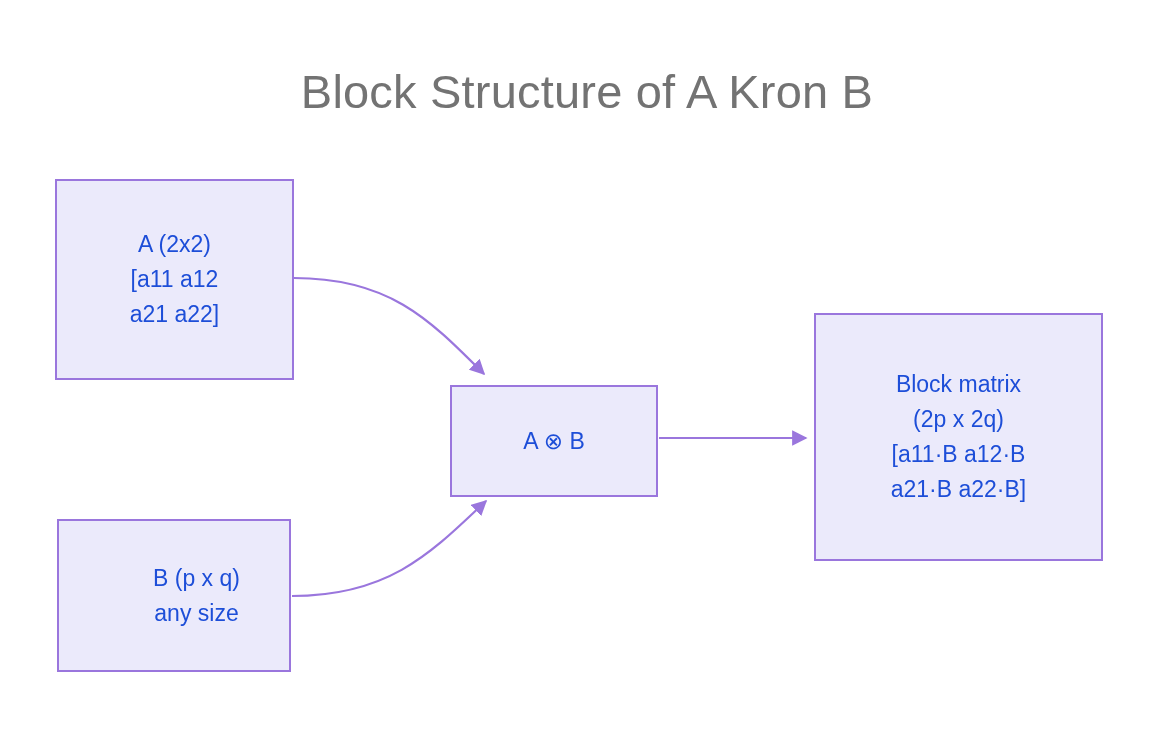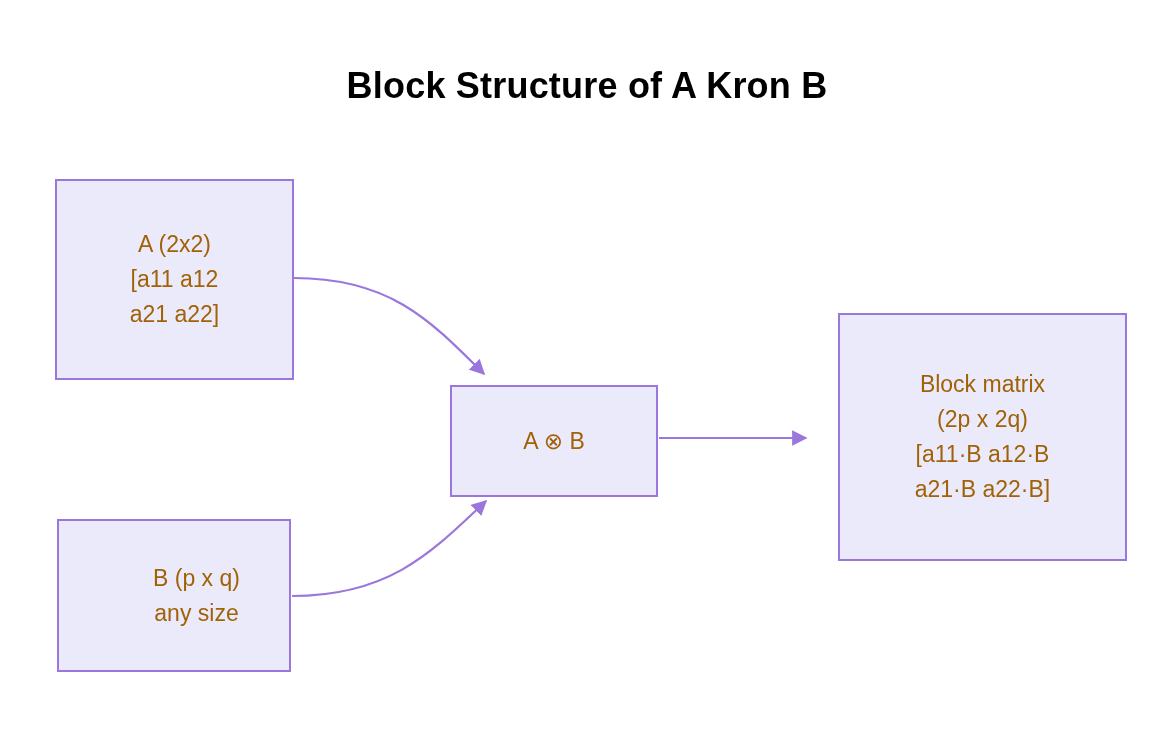--- a/index.html
+++ b/index.html
@@ -17,36 +17,36 @@
     height: 738px;
     background: #ffffff;
     overflow: hidden;
   }
   #diagram-title {
     position: absolute;
     left: 0;
     top: 66px;
     width: 1174px;
     text-align: center;
-    font-size: 36px;
-    font-weight: bold;
-    color: #000000;
+    font-size: 47px;
+    font-weight: normal;
+    color: #737373;
     letter-spacing: 0.2px;
     line-height: 1.1;
   }
   .node {
     position: absolute;
     box-sizing: border-box;
     background: #ebeafb;
     border: 2px solid #9a76dd;
     display: flex;
     flex-direction: column;
     align-items: center;
     justify-content: center;
-    color: #a16207;
+    color: #1d4ed8;
     font-size: 23px;
     line-height: 1.52;
     text-align: center;
   }
   .node .line {
     display: block;
     white-space: pre;
   }
   #node-a {
     left: 55px;
@@ -65,21 +65,20 @@
     left: 450px;
     top: 385px;
     width: 208px;
     height: 112px;
   }
   #node-result {
     left: 814px;
     top: 313px;
     width: 289px;
     height: 248px;
-    margin-left: 24px;
   }
   #edges {
     position: absolute;
     left: 0;
     top: 0;
     width: 1174px;
     height: 738px;
     pointer-events: none;
   }
 </style>

